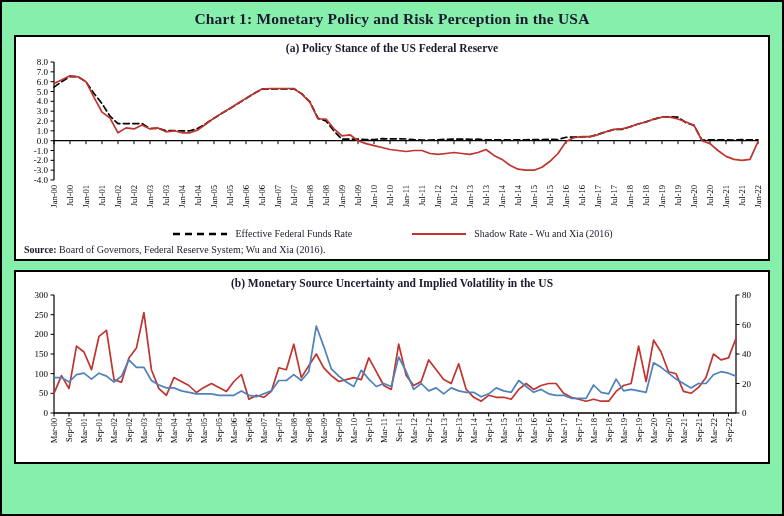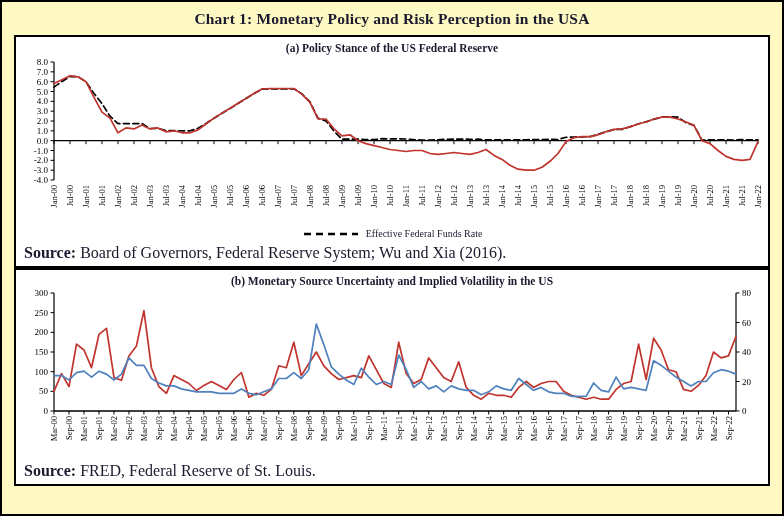--- a/index.html
+++ b/index.html
@@ -1,35 +1,35 @@
 <!DOCTYPE html>
 <html><head>
 <meta charset="utf-8">
 <style>
   * { box-sizing: border-box; margin: 0; padding: 0; }
   html,body { background:#fff; }
   body { font-family: "Liberation Serif", serif; width:784px; height:516px; }
   .frame {
-    width:784px; height:516px; background:#fef9c3;
+    width:784px; height:516px; background:#86efac;
     border:2px solid #000; padding:5px 12px 6px 12px;
   }
   .main-title {
     text-align:center; font-weight:bold; font-size:15.5px; letter-spacing:.2px;
     color:#1a1a2e; margin:3px 0 7px 0;
   }
-  .panel { border:2px solid #000; background:#fff; padding:3px 2px 1px 2px; }
+  .panel { border:2px solid #000; background:#fff; margin-bottom:9px; padding:3px 2px 1px 2px; }
   .panel-title { text-align:center; font-weight:bold; font-size:11.5px; color:#1a1a2e; margin:2px 0 0 0; }
   .chart-svg { display:block; }
   svg text { font-family:"Liberation Serif", serif; fill:#000; }
   .legend-row {
     display:flex; justify-content:center; align-items:center; gap:58px;
     font-size:10px; color:#1a1a2e; height:15px; margin-top:-2px;
   }
   .legend-item { display:flex; align-items:center; gap:6px; }
-  .source-line { font-size:16px; color:#1a1a2e; padding:3px 0 3px 6px; }
+  .source-line { font-size:10px; color:#1a1a2e; padding:3px 0 3px 6px; }
   .source-line b { font-weight:bold; }
 </style>
 </head>
 <body>
 
 <div class="frame">
 
   <div class="main-title">Chart 1: Monetary Policy and Risk Perception in the USA</div>
 
   <section class="panel">
@@ -156,20 +156,26 @@
         <polyline points="36.0,33.1 44.0,27.5 52.0,22.4 60.0,22.7 68.0,27.9 76.0,39.5 84.0,49.6 92.0,62.2 100.0,69.7 108.0,69.5 116.0,69.7 124.0,69.5 132.0,74.5 140.0,74.3 148.0,76.7 156.0,76.7 164.0,76.8 172.0,76.8 180.0,74.3 188.0,69.4 196.0,64.2 204.0,59.2 212.0,54.6 220.0,49.5 228.0,44.5 236.0,39.6 244.0,35.1 252.0,35.0 260.0,35.0 268.0,35.0 276.0,34.9 284.0,39.9 292.0,47.9 300.0,64.2 308.0,66.9 316.0,77.1 324.0,85.2 332.0,85.2 340.0,85.1 348.0,85.5 356.0,85.6 364.0,84.7 372.0,84.9 380.0,84.8 388.0,85.0 396.0,85.7 404.0,86.0 412.0,86.0 420.0,85.9 428.0,85.3 436.0,85.1 444.0,85.1 452.0,85.3 460.0,85.2 468.0,85.8 476.0,85.8 484.0,86.0 492.0,85.8 500.0,85.8 508.0,85.8 516.0,85.6 524.0,85.5 532.0,85.4 540.0,85.5 548.0,83.3 556.0,83.0 564.0,82.8 572.0,82.7 580.0,80.3 588.0,77.8 596.0,75.4 604.0,75.4 612.0,72.8 620.0,70.0 628.0,67.9 636.0,65.1 644.0,63.1 652.0,62.9 660.0,63.1 668.0,68.7 676.0,71.4 684.0,86.2 692.0,85.8 700.0,85.8 708.0,85.8 716.0,86.0 724.0,85.7 732.0,85.9 740.0,85.9" fill="none" stroke="#000000" stroke-width="1.7" stroke-linejoin="round" stroke-linecap="round" stroke-dasharray="6 3.5"></polyline>
         <polyline points="36.0,29.6 44.0,25.7 52.0,21.8 60.0,22.8 68.0,27.7 76.0,43.4 84.0,58.1 92.0,64.1 100.0,78.8 108.0,73.9 116.0,74.9 124.0,70.9 132.0,74.9 140.0,73.9 148.0,77.8 156.0,76.8 164.0,78.8 172.0,78.8 180.0,75.9 188.0,70.0 196.0,64.1 204.0,59.1 212.0,54.2 220.0,49.3 228.0,44.4 236.0,39.5 244.0,35.0 252.0,34.5 260.0,34.5 268.0,34.5 276.0,34.5 284.0,40.4 292.0,48.3 300.0,65.0 308.0,65.0 316.0,74.9 324.0,81.8 332.0,80.8 340.0,86.7 348.0,89.6 356.0,91.6 364.0,93.5 372.0,95.5 380.0,96.5 388.0,97.5 396.0,96.5 404.0,96.5 412.0,99.5 420.0,100.4 428.0,99.5 436.0,98.5 444.0,99.5 452.0,100.4 460.0,98.5 468.0,95.5 476.0,101.4 484.0,105.4 492.0,111.3 500.0,115.2 508.0,116.2 516.0,116.2 524.0,113.2 532.0,107.3 540.0,99.5 548.0,87.6 556.0,83.7 564.0,82.7 572.0,82.7 580.0,80.8 588.0,77.8 596.0,75.4 604.0,74.9 612.0,72.9 620.0,70.0 628.0,68.0 636.0,65.0 644.0,63.1 652.0,63.1 660.0,65.0 668.0,68.0 676.0,71.4 684.0,86.7 692.0,89.6 700.0,96.5 708.0,102.4 716.0,105.4 724.0,106.3 732.0,105.4 740.0,87.6" fill="none" stroke="#c0342d" stroke-width="1.7" stroke-linejoin="round" stroke-linecap="round"></polyline>
       </svg>
     <div class="legend-row">
       <div class="legend-item">
         <svg width="58" height="8">
           <line x1="2" y1="4" x2="56" y2="4" stroke="#000" stroke-width="2.4" stroke-dasharray="7 5"></line>
         </svg>
         <span>Effective Federal Funds Rate</span>
       </div>
+      <div class="legend-item">
+        <svg width="58" height="8">
+          <line x1="2" y1="4" x2="56" y2="4" stroke="#c0342d" stroke-width="2"></line>
+        </svg>
+        <span>Shadow Rate - Wu and Xia (2016)</span>
+      </div>
     </div>
     <div class="source-line">
       <b>Source:</b><span> Board of Governors, Federal Reserve System; Wu and Xia (2016).</span>
     </div>
   </section>
 
   <section class="panel">
     <div class="panel-title">(b) Monetary Source Uncertainty and Implied Volatility in the US</div>
     <svg id="chartB" class="chart-svg" width="748" height="172" viewBox="0 0 748 172">
         <line x1="36" y1="6" x2="36" y2="124" stroke="#000" stroke-width="1.2"></line>
@@ -287,18 +293,15 @@
         <text transform="translate(668.5,129) rotate(-90)" text-anchor="end" font-size="8.5">Mar-21</text>
         <line x1="680.5274725274726" y1="124" x2="680.5274725274726" y2="127.5" stroke="#000" stroke-width="1"></line>
         <text transform="translate(683.5,129) rotate(-90)" text-anchor="end" font-size="8.5">Sep-21</text>
         <line x1="695.5164835164835" y1="124" x2="695.5164835164835" y2="127.5" stroke="#000" stroke-width="1"></line>
         <text transform="translate(698.5,129) rotate(-90)" text-anchor="end" font-size="8.5">Mar-22</text>
         <line x1="710.5054945054945" y1="124" x2="710.5054945054945" y2="127.5" stroke="#000" stroke-width="1"></line>
         <text transform="translate(713.5,129) rotate(-90)" text-anchor="end" font-size="8.5">Sep-22</text>
         <polyline points="36.0,104.3 43.5,86.6 51.0,99.6 58.5,57.1 66.0,63.0 73.5,80.7 81.0,47.3 88.5,41.4 96.0,90.6 103.5,93.3 110.9,68.9 118.4,59.1 125.9,23.7 133.4,80.7 140.9,99.6 148.4,106.3 155.9,88.6 163.4,92.5 170.9,96.5 178.4,103.5 185.9,98.4 193.4,94.5 200.9,98.4 208.4,102.4 215.9,92.5 223.4,85.5 230.9,110.2 238.4,106.3 245.8,108.3 253.3,102.4 260.8,78.8 268.3,80.7 275.8,55.2 283.3,88.6 290.8,76.8 298.3,65.0 305.8,78.8 313.3,86.6 320.8,92.5 328.3,90.6 335.8,88.6 343.3,90.6 350.8,68.9 358.3,82.7 365.8,96.5 373.3,100.4 380.7,55.2 388.2,86.6 395.7,96.5 403.2,92.5 410.7,70.9 418.2,80.7 425.7,90.6 433.2,94.5 440.7,74.8 448.2,100.4 455.7,108.3 463.2,112.2 470.7,106.3 478.2,108.3 485.7,108.3 493.2,110.2 500.7,100.4 508.2,94.5 515.6,100.4 523.1,96.5 530.6,94.5 538.1,94.5 545.6,104.3 553.1,108.3 560.6,110.2 568.1,112.2 575.6,110.2 583.1,112.2 590.6,112.2 598.1,102.4 605.6,96.5 613.1,94.5 620.6,57.1 628.1,92.5 635.6,51.2 643.1,63.0 650.5,82.7 658.0,84.7 665.5,102.4 673.0,104.3 680.5,98.4 688.0,88.6 695.5,65.0 703.0,70.9 710.5,68.9 718.0,49.3" fill="none" stroke="#c0342d" stroke-width="1.7" stroke-linejoin="round" stroke-linecap="round"></polyline>
         <polyline points="36.0,88.6 43.5,88.6 51.0,93.0 58.5,85.7 66.0,84.2 73.5,90.1 81.0,84.2 88.5,87.1 96.0,93.0 103.5,87.1 110.9,70.9 118.4,78.3 125.9,78.3 133.4,91.5 140.9,96.0 148.4,98.9 155.9,98.9 163.4,101.9 170.9,103.3 178.4,104.8 185.9,104.8 193.4,104.8 200.9,106.3 208.4,106.3 215.9,106.3 223.4,101.9 230.9,106.3 238.4,107.8 245.8,104.8 253.3,101.9 260.8,91.5 268.3,91.5 275.8,85.7 283.3,91.5 290.8,82.7 298.3,37.0 305.8,57.6 313.3,79.8 320.8,87.1 328.3,93.0 335.8,97.5 343.3,81.2 350.8,90.1 358.3,97.5 365.8,94.5 373.3,97.5 380.7,68.0 388.2,82.7 395.7,100.4 403.2,94.5 410.7,101.9 418.2,98.9 425.7,104.8 433.2,98.9 440.7,101.9 448.2,103.3 455.7,103.3 463.2,107.8 470.7,104.8 478.2,98.9 485.7,101.9 493.2,103.3 500.7,91.5 508.2,97.5 515.6,103.3 523.1,100.4 530.6,104.8 538.1,106.3 545.6,106.3 553.1,109.3 560.6,109.3 568.1,109.3 575.6,96.0 583.1,103.3 590.6,104.8 598.1,90.1 605.6,101.9 613.1,100.4 620.6,101.9 628.1,103.3 635.6,73.8 643.1,78.3 650.5,84.2 658.0,90.1 665.5,94.5 673.0,98.9 680.5,94.5 688.0,94.5 695.5,85.7 703.0,82.7 710.5,84.2 718.0,87.1" fill="none" stroke="#4f81bd" stroke-width="1.7" stroke-linejoin="round" stroke-linecap="round"></polyline>
       </svg>
-    <div class="source-line">
-      <b>Source:</b><span> FRED, Federal Reserve of St. Louis.</span>
-    </div>
   </section>
 
 </div>
 
 </body></html>

